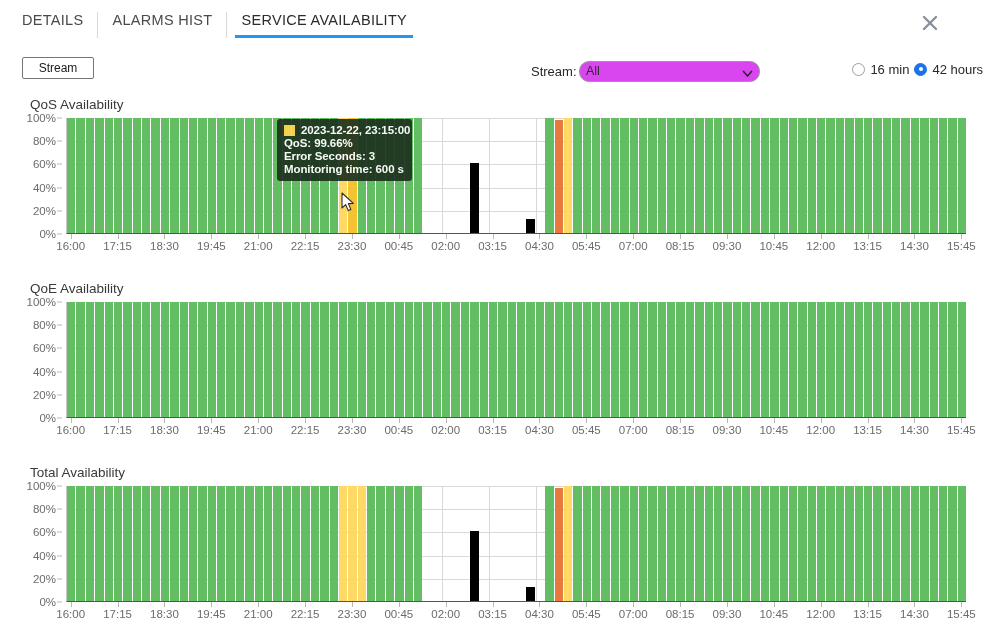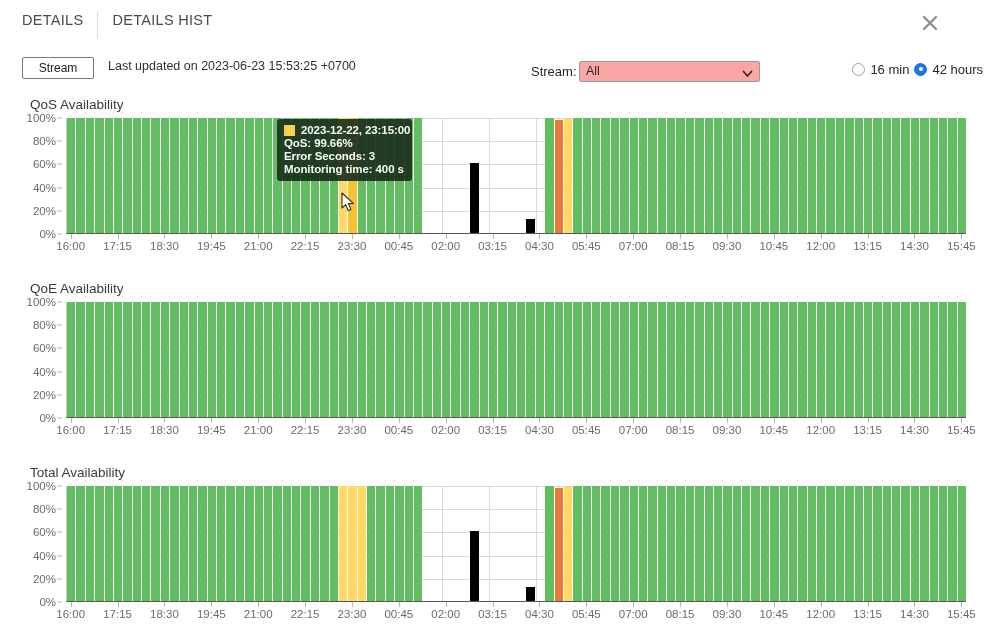--- a/index.html
+++ b/index.html
@@ -62,23 +62,23 @@
     white-space: nowrap;
   }
 
   .stream-label {
     position: absolute; left: 531px; top: 9px;
     font-size: 13px; color: #24292e;
   }
   .stream-select {
     position: absolute; left: 579px; top: 61px;
     width: 181px; height: 21px;
-    background: #fca5a5;
+    background: #d946ef;
     border: 1px solid #9a9a9a;
-    border-radius: 2px;
+    border-radius: 10px;
     cursor: pointer;
   }
   .stream-select .val {
     position: absolute; left: 6px; top: 2px;
     font-size: 12.5px; color: #2b2b2b;
   }
   .stream-select .chev {
     position: absolute; right: 5px; top: 4px;
   }
 
@@ -169,32 +169,32 @@
   }
 
   
   .cursor { position: absolute; left: 341px; top: 192px; z-index: 40; pointer-events: none; }
 </style>
 </head>
 <body>
 
 <div class="tabbar" id="tabbar">
     <div class="tab">DETAILS</div>
-    <div class="tab">DETAILS HIST</div>
+    <div class="tab">ALARMS HIST</div>
+    <div class="tab active">SERVICE AVAILABILITY</div>
   </div>
 
 <div class="close-btn">
   <svg width="18" height="18" viewBox="0 0 18 18">
     <path d="M3 3 L15 15 M15 3 L3 15" stroke="#8a9099" stroke-width="2.4" stroke-linecap="round"></path>
   </svg>
 </div>
 
 <div class="toolbar">
   <button class="refresh-btn">Stream</button>
-  <div class="last-updated">Last updated on 2023-06-23 15:53:25 +0700</div>
   <div class="stream-label">Stream:</div>
   <div class="radiogroup" id="radiogroup">
       <div class="radio-item">
         <span class="radio"></span>
         <span class="radio-label">16 min</span>
       </div>
       <div class="radio-item">
         <span class="radio checked"></span>
         <span class="radio-label">42 hours</span>
       </div>
@@ -762,20 +762,20 @@
     </div>
   </div>
 
 <div class="tooltip">
   <div class="tt-head">
     <span class="tt-swatch"></span>
     <span class="tt-title">2023-12-22, 23:15:00</span>
   </div>
   <div class="tt-line">QoS: 99.66%</div>
   <div class="tt-line">Error Seconds: 3</div>
-  <div class="tt-line">Monitoring time: 400 s</div>
+  <div class="tt-line">Monitoring time: 600 s</div>
 </div>
 
 <div class="cursor">
   <svg width="16" height="22" viewBox="0 0 16 22">
     <path d="M1 1 L1 16 L4.7 12.6 L7.2 18.6 L9.8 17.4 L7.4 11.6 L12.3 11.4 Z" fill="#ffffff" stroke="#2b2b2b" stroke-width="1.1" stroke-linejoin="round"></path>
   </svg>
 </div>
 
 </body></html>

